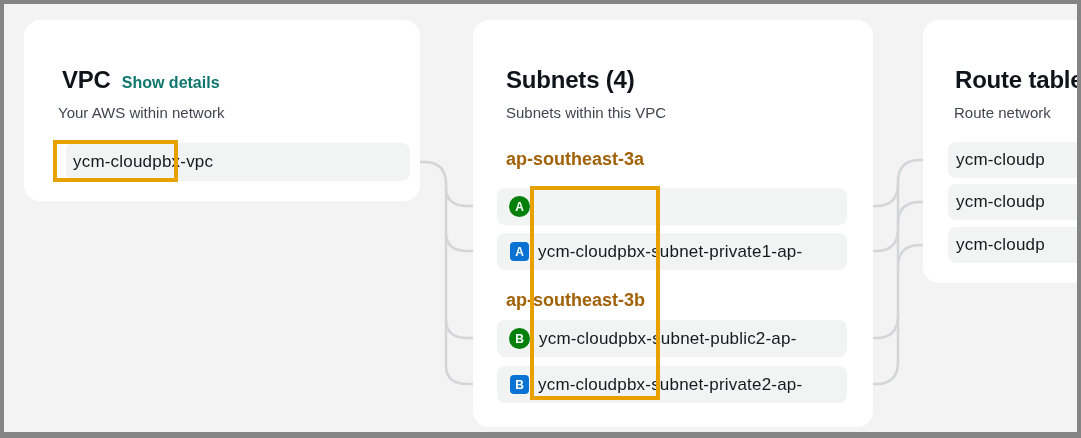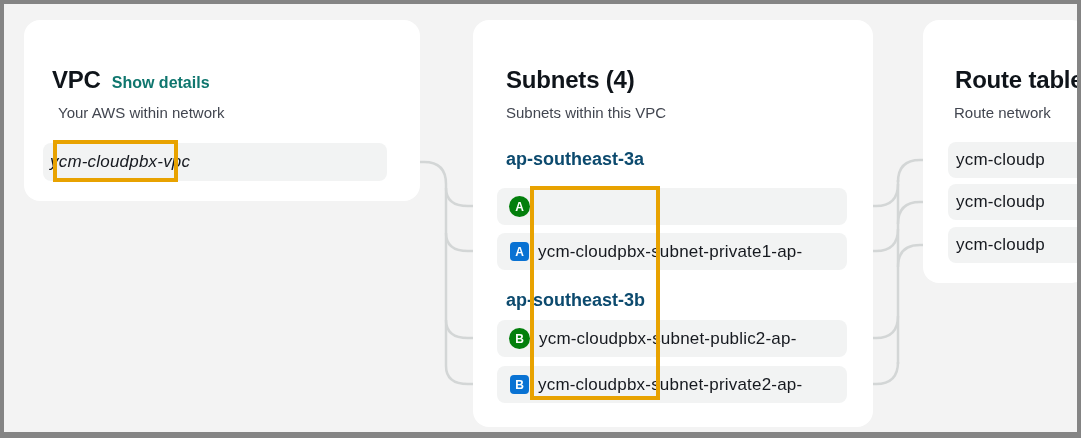--- a/index.html
+++ b/index.html
@@ -63,43 +63,43 @@
     line-height: 18px;
     color: #424650;
     white-space: nowrap;
   }
   .az-heading {
     position: absolute;
     margin: 0;
     font-size: 18px;
     line-height: 22px;
     font-weight: 700;
-    color: #0c4a6e;
+    color: #a16207;
     white-space: nowrap;
   }
 
   .row {
     position: absolute;
     background: #f2f3f3;
     border-radius: 8px;
     display: flex;
     align-items: center;
     cursor: pointer;
     white-space: nowrap;
     overflow: hidden;
   }
   .row-label {
     font-size: 17px;
     letter-spacing: 0.2px;
     color: #16191f;
   }
 
-  .vpc-card .card-header     { left: 28px; top: 47px; text-align: right; }
+  .vpc-card .card-header     { left: 38px; top: 47px; text-align: right; }
   .vpc-card .subtitle        { left: 34px; top: 84px; }
-  .vpc-row { left: 19px; top: 123px; width: 344px; height: 38px; font-style: italic; }
+  .vpc-row { left: 42px; top: 123px; width: 344px; height: 38px; }
   .vpc-row .row-label { padding-left: 7px; }
 
   .subnets-card .card-header { left: 33px; top: 47px; }
   .subnets-card .subtitle    { left: 33px; top: 84px; }
   .az-a { left: 33px; top: 128px; }
   .az-b { left: 33px; top: 269px; }
   .subnet-row { left: 24px; width: 350px; height: 37px; }
   .subnet-row-1 { top: 168px; }
   .subnet-row-2 { top: 213px; }
   .subnet-row-3 { top: 300px; }

